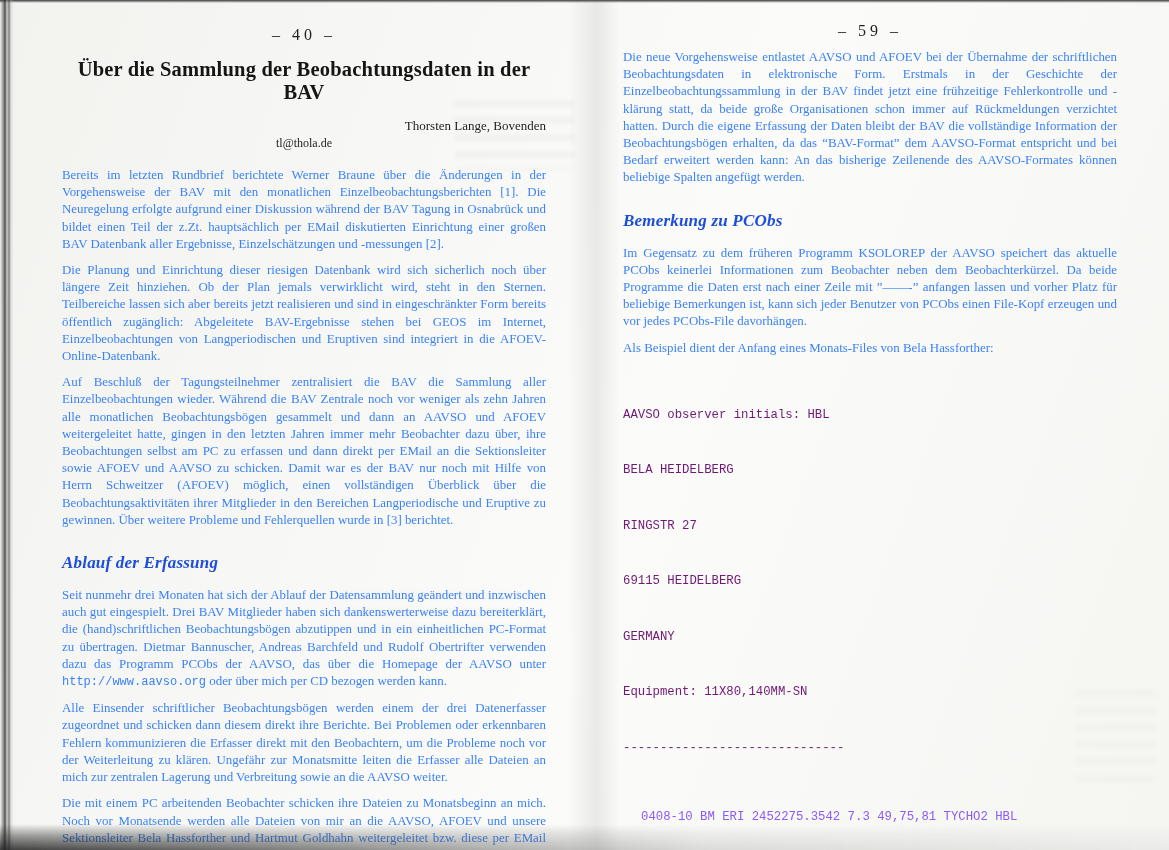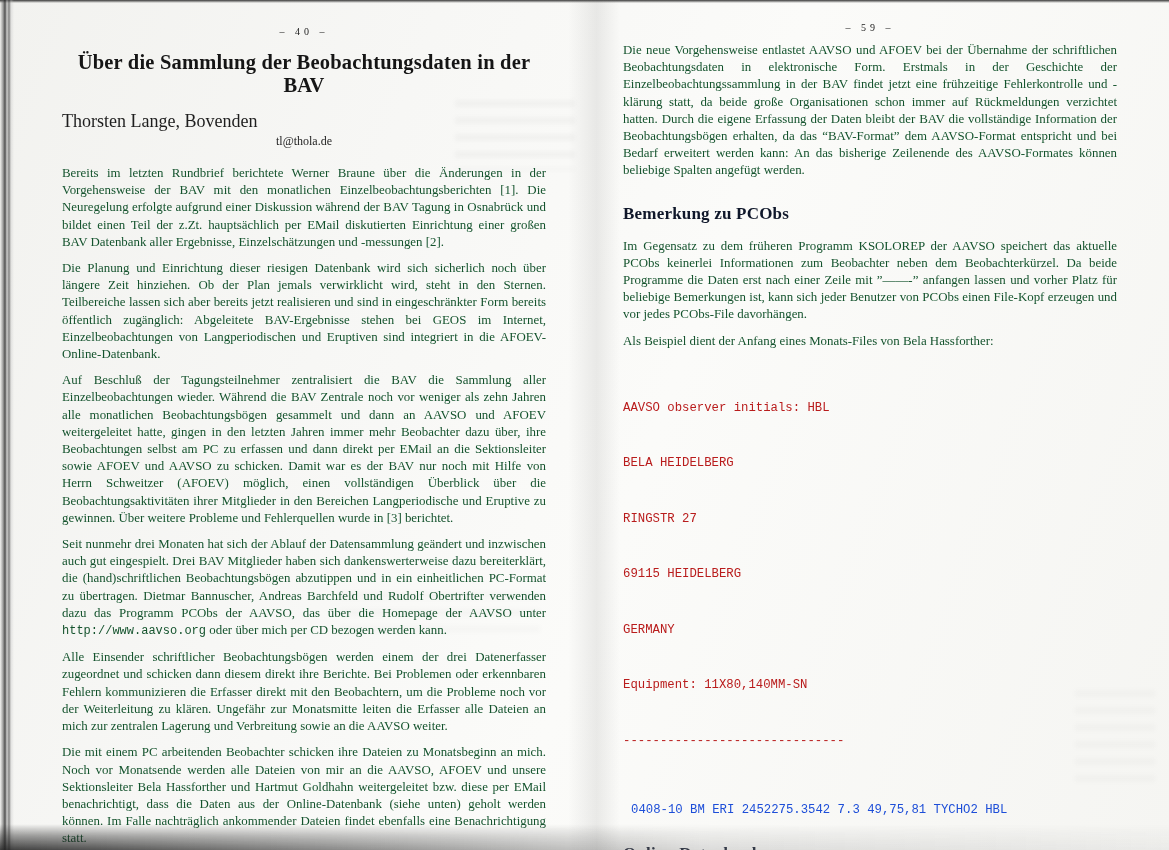--- a/index.html
+++ b/index.html
@@ -49,51 +49,51 @@
   .bleed-b{left:340px;top:592px;width:200px;height:40px;opacity:.18;}
   .bleed-c{left:1075px;top:690px;width:80px;height:100px;opacity:.2;}
 
   
   .page{position:absolute;}
   .page-left{left:62px;top:26px;width:484px;}
   .page-right{left:623px;top:22px;width:494px;}
 
   .page-number{
     text-align:center;
-    font-size:10px;letter-spacing:4px;
+    font-size:16px;letter-spacing:4px;
     margin:0 0 6px 0;color:#222;
   }
   .article-title{
     text-align:center;
     font-size:20.5px;font-weight:bold;color:#151515;
     margin:14px 0 14px 0;letter-spacing:.2px;
   }
-  .byline{ text-align:left;font-size:18px;margin:2px 0;}
+  .byline{ text-align:right;font-size:13px;margin:2px 0;}
   .email{ text-align:center;font-size:12px;margin:2px 0 16px 0;}
 
   p.body{
     font-size:12.9px;line-height:17.2px;
-    text-align:justify;margin:9px 0;color:#14532d;
+    text-align:justify;margin:9px 0;color:#3b82f6;
   }
   h2.section{
-    font-size:17px;font-weight:bold;color:#0f172a;
-    margin:24px 0 14px 0;letter-spacing:.2px;
+    font-size:17px;font-weight:bold;color:#1d4ed8;
+    margin:24px 0 14px 0;letter-spacing:.2px;font-style:italic;
   }
   .mono{font-family:"Liberation Mono","DejaVu Sans Mono",monospace;font-size:12px;}
 
   .code-block{
     font-family:"Liberation Mono","DejaVu Sans Mono",monospace;
     font-size:12.3px;line-height:18.5px;
-    white-space:pre;margin:12px 0 0 0;color:#b91c1c;
+    white-space:pre;margin:12px 0 0 0;color:#701a75;
   }
   .code-line{white-space:pre;}
   .data-line{
     font-family:"Liberation Mono","DejaVu Sans Mono",monospace;
     font-size:12.3px;line-height:18.5px;white-space:pre;
-    margin:14px 0 0 8px;color:#1d4ed8;
+    margin:14px 0 0 18px;color:#8b5cf6;
   }
 </style>
 </head>
 <body>
 
 <div class="scan-top-edge"></div>
 <div class="scan-left-binding"></div>
 <div class="scan-gutter"></div>
 <div class="bleed bleed-a"></div>
 <div class="bleed bleed-b"></div>
@@ -103,20 +103,21 @@
   <div class="page-number">– 40 –</div>
 
   <div class="article-title">Über die Sammlung der Beobachtungsdaten in der BAV</div>
   <div class="byline">Thorsten Lange, Bovenden</div>
   <div class="email">tl@thola.de</div>
 
   <p class="body">Bereits im letzten Rundbrief berichtete Werner Braune über die Änderungen in der Vorgehensweise der BAV mit den monatlichen Einzelbeobachtungsberichten [1]. Die Neuregelung erfolgte aufgrund einer Diskussion während der BAV Tagung in Osnabrück und bildet einen Teil der z.Zt. hauptsächlich per EMail diskutierten Einrichtung einer großen BAV Datenbank aller Ergebnisse, Einzelschätzungen und -messungen [2].</p>
   <p class="body">Die Planung und Einrichtung dieser riesigen Datenbank wird sich sicherlich noch über längere Zeit hinziehen. Ob der Plan jemals verwirklicht wird, steht in den Sternen. Teilbereiche lassen sich aber bereits jetzt realisieren und sind in eingeschränkter Form bereits öffentlich zugänglich: Abgeleitete BAV-Ergebnisse stehen bei GEOS im Internet, Einzelbeobachtungen von Langperiodischen und Eruptiven sind integriert in die AFOEV-Online-Datenbank.</p>
   <p class="body">Auf Beschluß der Tagungsteilnehmer zentralisiert die BAV die Sammlung aller Einzelbeobachtungen wieder. Während die BAV Zentrale noch vor weniger als zehn Jahren alle monatlichen Beobachtungsbögen gesammelt und dann an AAVSO und AFOEV weitergeleitet hatte, gingen in den letzten Jahren immer mehr Beobachter dazu über, ihre Beobachtungen selbst am PC zu erfassen und dann direkt per EMail an die Sektionsleiter sowie AFOEV und AAVSO zu schicken. Damit war es der BAV nur noch mit Hilfe von Herrn Schweitzer (AFOEV) möglich, einen vollständigen Überblick über die Beobachtungsaktivitäten ihrer Mitglieder in den Bereichen Langperiodische und Eruptive zu gewinnen. Über weitere Probleme und Fehlerquellen wurde in [3] berichtet.</p>
 
+  <h2 class="section">Ablauf der Erfassung</h2>
 
   <p class="body"><span>Seit nunmehr drei Monaten hat sich der Ablauf der Datensammlung geändert und inzwischen auch gut eingespielt. Drei BAV Mitglieder haben sich dankenswerterweise dazu bereiterklärt, die (hand)schriftlichen Beobachtungsbögen abzutippen und in ein einheitlichen PC-Format zu übertragen. Dietmar Bannuscher, Andreas Barchfeld und Rudolf Obertrifter verwenden dazu das Programm PCObs der AAVSO, das über die Homepage der AAVSO unter </span><span class="mono">http://www.aavso.org</span><span> oder über mich per CD bezogen werden kann.</span></p>
   <p class="body">Alle Einsender schriftlicher Beobachtungsbögen werden einem der drei Datenerfasser zugeordnet und schicken dann diesem direkt ihre Berichte. Bei Problemen oder erkennbaren Fehlern kommunizieren die Erfasser direkt mit den Beobachtern, um die Probleme noch vor der Weiterleitung zu klären. Ungefähr zur Monatsmitte leiten die Erfasser alle Dateien an mich zur zentralen Lagerung und Verbreitung sowie an die AAVSO weiter.</p>
   <p class="body">Die mit einem PC arbeitenden Beobachter schicken ihre Dateien zu Monatsbeginn an mich. Noch vor Monatsende werden alle Dateien von mir an die AAVSO, AFOEV und unsere Sektionsleiter Bela Hassforther und Hartmut Goldhahn weitergeleitet bzw. diese per EMail benachrichtigt, dass die Daten aus der Online-Datenbank (siehe unten) geholt werden können. Im Falle nachträglich ankommender Dateien findet ebenfalls eine Benachrichtigung statt.</p>
 </div>
 
 <div class="page page-right">
   <div class="page-number">– 59 –</div>
 
   <p class="body">Die neue Vorgehensweise entlastet AAVSO und AFOEV bei der Übernahme der schriftlichen Beobachtungsdaten in elektronische Form. Erstmals in der Geschichte der Einzelbeobachtungssammlung in der BAV findet jetzt eine frühzeitige Fehlerkontrolle und -klärung statt, da beide große Organisationen schon immer auf Rückmeldungen verzichtet hatten. Durch die eigene Erfassung der Daten bleibt der BAV die vollständige Information der Beobachtungsbögen erhalten, da das “BAV-Format” dem AAVSO-Format entspricht und bei Bedarf erweitert werden kann: An das bisherige Zeilenende des AAVSO-Formates können beliebige Spalten angefügt werden.</p>

